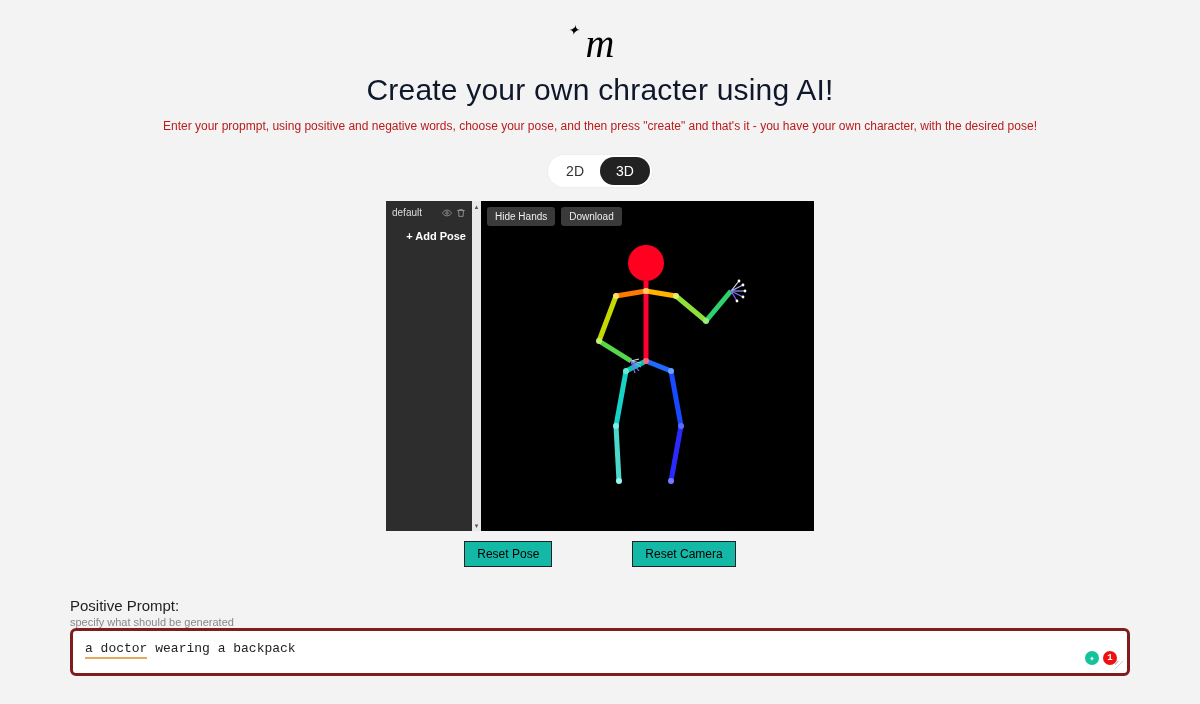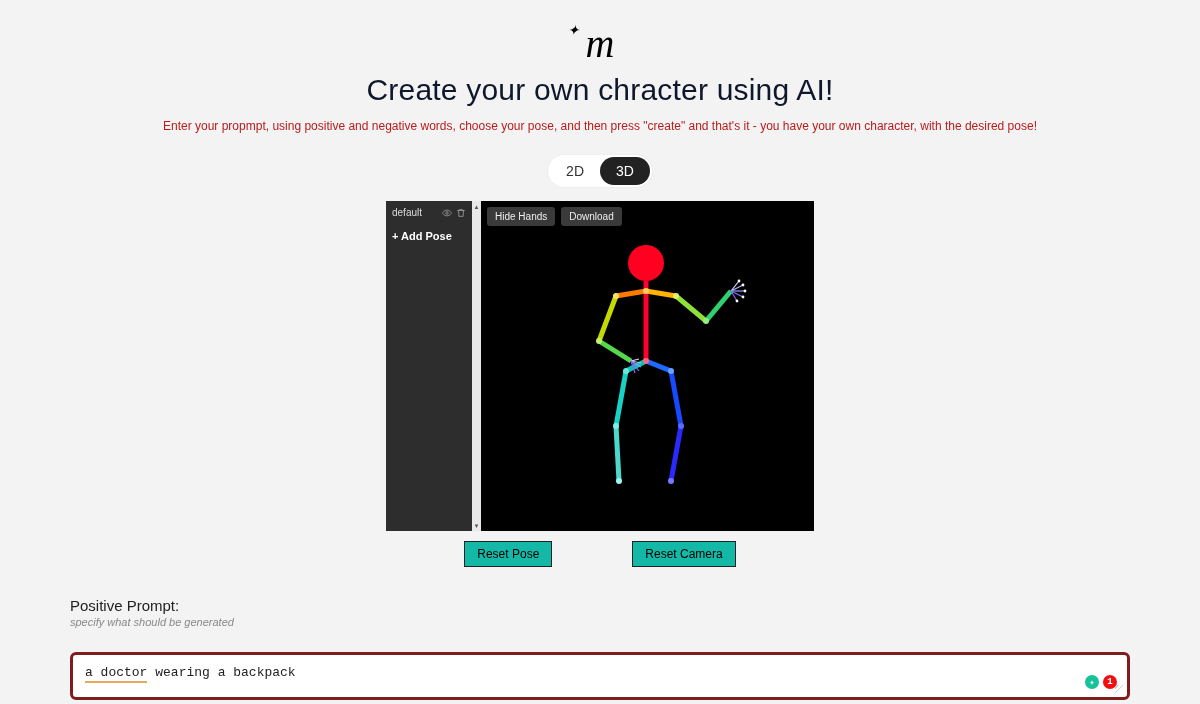--- a/index.html
+++ b/index.html
@@ -86,20 +86,21 @@
     gap: 4px;
   }
   .sidebar .row .lbl { flex: 1; font-size: 10px; }
   .sidebar .ico { width: 10px; height: 10px; opacity: .7; }
   .sidebar .addpose {
     font-size: 11px;
     padding: 6px 6px 10px 6px;
     color: #fff;
     font-weight: 600;
     cursor: pointer;
+    text-align: right;
   }
   .scrollbar {
     width: 9px;
     background: #e9e9e9;
     display: flex;
     flex-direction: column;
     justify-content: space-between;
     align-items: center;
     padding: 2px 0;
   }
@@ -138,21 +139,21 @@
     border: 1px solid #222;
     font-size: 12px;
     padding: 5px 12px;
     cursor: pointer;
   }
   .prompt-section {
     width: 1060px;
     margin: 0 auto;
   }
   .plabel { font-size: 15px; margin-bottom: 2px; }
-  .phint { font-size: 11px; color: #888; margin-bottom: 24px; font-style: italic; }
+  .phint { font-size: 11px; color: #888; margin-bottom: 0; }
   .prompt-box {
     position: relative;
     width: 100%;
     border: 3px solid #7f1d1d;
     border-radius: 6px;
     background: #fff;
     padding: 10px 12px 14px 12px;
     min-height: 48px;
     font-family: "Courier New", monospace;
     font-size: 13px;

